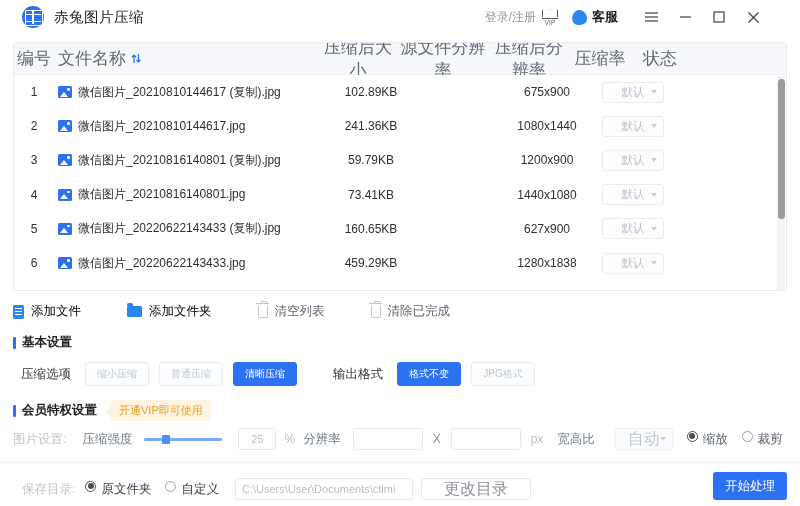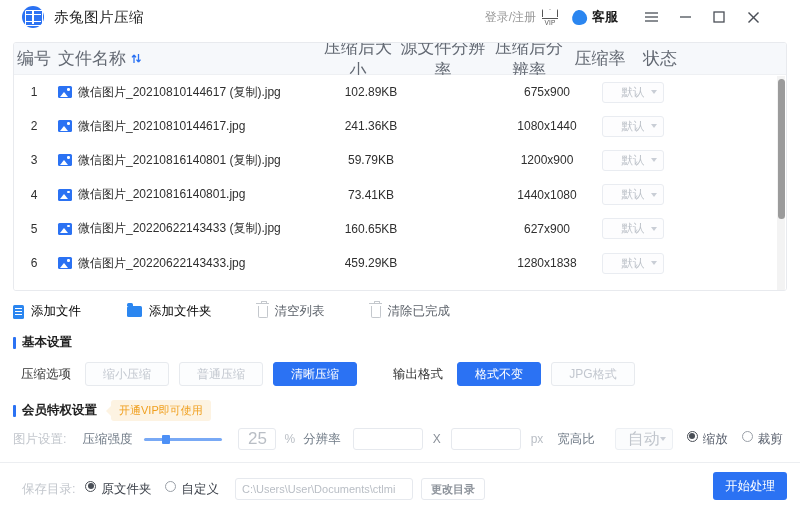--- a/index.html
+++ b/index.html
@@ -224,25 +224,25 @@
   }
 
   
   .opt-row {
     position: absolute; left: 21px; top: 362px;
     display: flex; align-items: center;
     font-size: 12.5px; color: #333;
   }
   .opt-label { margin-right: 14px; color: #333; }
   .pill {
-    width: 84px; height: 24px;
+    width: 64px; height: 24px;
     display: flex; align-items: center; justify-content: center;
     border: 1px solid #e7eaee; border-radius: 3px;
     background: #fcfdfe; color: #c2c7cf;
-    font-size: 12px; margin-right: 10px; cursor: pointer;
+    font-size: 10px; margin-right: 10px; cursor: pointer;
   }
   .pill.active {
     background: #2b72f3; border-color: #2b72f3; color: #fff;
   }
   .opt-row .gap { width: 18px; }
 
   
   .img-row {
     position: absolute; left: 13px; top: 428px;
     display: flex; align-items: center;
@@ -253,21 +253,21 @@
   .slider {
     position: relative; width: 78px; height: 3px;
     background: #79a9f5; border-radius: 2px; margin-right: 16px;
   }
   .slider .thumb {
     position: absolute; left: 18px; top: -3px;
     width: 8px; height: 9px; background: #4d90f6; border-radius: 1px;
   }
   .num-input {
     width: 38px; height: 22px; border: 1px solid #e6e9ee; border-radius: 3px;
-    background: #fff; color: #b9bec5; font-size: 17px;
+    background: #fff; color: #b9bec5; font-size: 11px;
     display:flex; align-items:center; justify-content:center;
   }
   .unit { margin: 0 8px; color: #b9bec5; font-size: 12px; }
   .res-input {
     width: 70px; height: 22px; border: 1px solid #e6e9ee; border-radius: 3px; background:#fff;
   }
   .xsep { margin: 0 10px; color: #8a9099; font-size: 12px; }
   .sel2 {
     width: 58px; height: 22px; border: 1px solid #eceff3; border-radius: 3px;
     background: #fbfcfd; color: #c0c5cc; font-size: 16px;
@@ -303,22 +303,22 @@
   .footer .flabel { color: #c3c7cd; margin-right: 10px; }
   .footer .radio { color: #3b4049; }
   .path-input {
     width: 178px; height: 22px; border: 1px solid #e6e9ee; border-radius: 3px;
     background: #fff; color: #b9bec5; font-size: 11px;
     display: flex; align-items: center; padding: 0 6px;
     white-space: nowrap; overflow: hidden; margin-left: 2px;
   }
   .btn-sec {
     height: 22px; border: 1px solid #e6e9ee; border-radius: 3px; background: #fff;
-    color: #8d939b; font-size: 11px; padding: 0 9px; margin-left: 8px;
-    display: flex; align-items: center; cursor: pointer; font-weight: bold;
+    color: #8d939b; font-size: 16px; padding: 0 22px; margin-left: 8px;
+    display: flex; align-items: center; cursor: pointer;
   }
   .btn-primary {
     position: absolute; right: 13px; top: 472px;
     width: 74px; height: 28px;
     background: #2b72f3; color: #fff; border-radius: 3px;
     display: flex; align-items: center; justify-content: center;
     font-size: 12.5px; cursor: pointer;
   }
 </style>
 </head>

